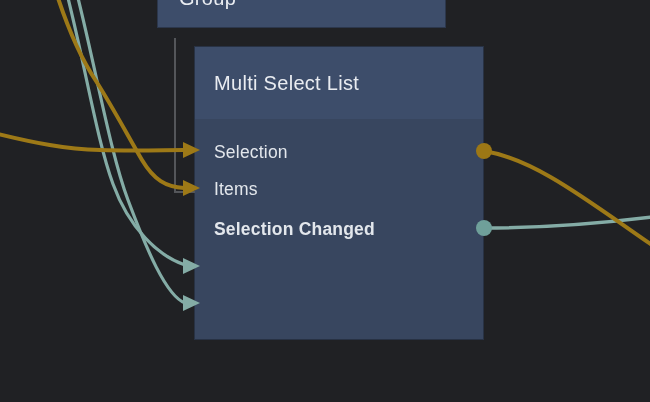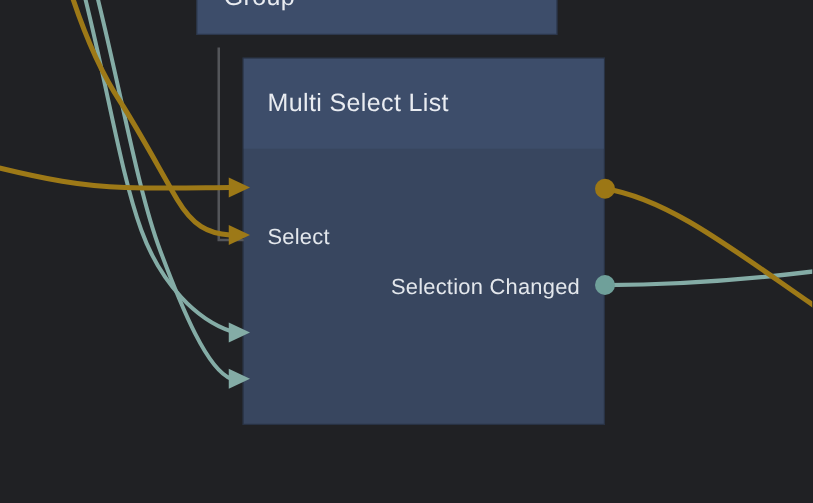--- a/index.html
+++ b/index.html
@@ -28,39 +28,42 @@
     position:absolute;left:0;top:0;width:100%;height:72px;
     background:var(--c-node_header);
     display:flex;align-items:center;box-sizing:border-box;padding-left:19px;
   }
   .msl-header .node-title{font-size:20px;color:var(--c-title_text);letter-spacing:.3px;}
   .port-row{
     position:absolute;left:0;width:100%;height:34px;box-sizing:border-box;
     display:flex;align-items:center;padding:0 19px;
     font-size:17.5px;color:var(--c-label_text);letter-spacing:.2px;
   }
-  .port-row.right{justify-content:flex-end;}
+  .port-row.right{font-weight:bold;}
   .wires{position:absolute;left:0;top:0;pointer-events:none;}
   .wires path{fill:none;}
 </style>
 </head>
 <body>
 
 <div class="canvas">
 
   <div class="node group-node">
     <div class="node-title">Group</div>
   </div>
 
   <div class="node msl-node">
     <div class="msl-header">
       <span class="node-title">Multi Select List</span>
     </div>
+    <div class="port-row" style="top:88px">
+      <span>Selection</span>
+    </div>
     <div class="port-row" style="top:125px">
-      <span>Select</span>
+      <span>Items</span>
     </div>
     <div class="port-row right" style="top:165px">
       <span>Selection Changed</span>
     </div>
   </div>
 
   <svg class="wires" width="650" height="402" viewBox="0 0 650 402">
 
     <path d="M175,38 L175,192 L195,192" stroke-width="2" fill="none" style="stroke: rgb(84, 86, 90);"></path>
 

